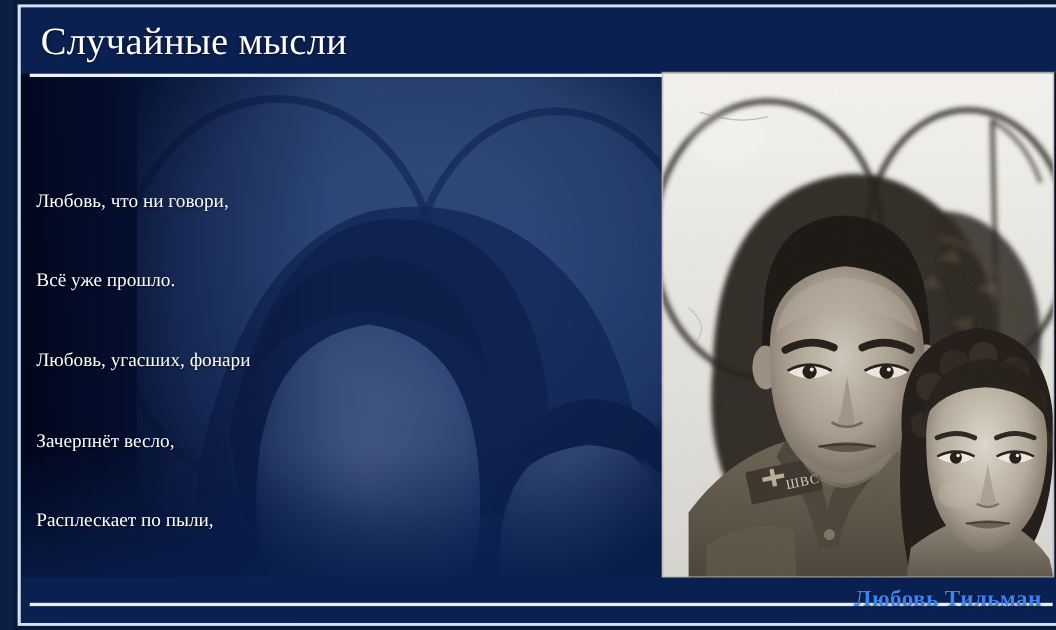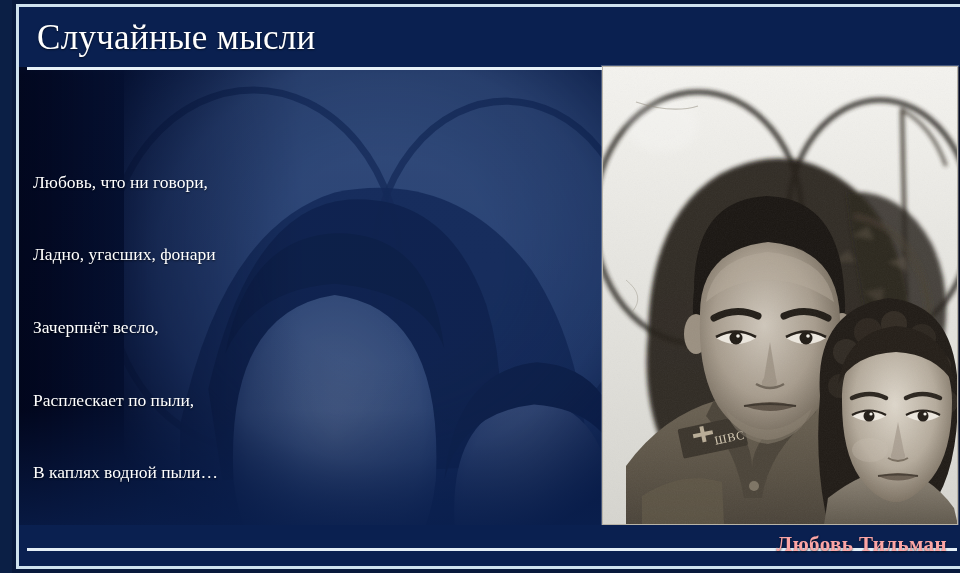--- a/index.html
+++ b/index.html
@@ -51,21 +51,21 @@
   .photo{position:absolute;left:583px;top:59px;width:356px;height:459px;
          z-index:9;background:#f2f2ee;
          box-shadow:0 0 0 1px rgba(255,255,255,.25);
          overflow:hidden;}
   .photo svg{display:block;width:100%;height:100%;}
 
   
   .rule-bottom{position:absolute;left:8px;top:541px;width:930px;height:3px;
                background:#e4eef6;z-index:10;}
   .credit{position:absolute;right:18px;top:525px;z-index:11;
-          color:#fca5a5;font-size:21px;font-weight:bold;letter-spacing:.4px;
+          color:#3b82f6;font-size:21px;font-weight:bold;letter-spacing:.4px;
           text-shadow:0 1px 2px rgba(0,0,0,.65);}
   .credit-bg{position:absolute;left:0;top:518px;width:946px;height:25px;
              background:#0a2050;z-index:9;}
   .footer-bg{position:absolute;left:0;top:543px;width:946px;height:16px;
              background:#0a2050;z-index:9;}
 </style>
 </head>
 <body>
 
 <div class="card">
@@ -116,21 +116,22 @@
       <div class="bg-tint2"></div>
     </div>
 
     <div class="title-bar"></div>
     <div class="title">Случайные мысли</div>
     <div class="rule-top"></div>
 
     <div class="poem">
       <div class="stanza">
         <span class="pline" style="padding-left: 7px;">Любовь, что ни говори,</span>
-        <span class="pline" style="padding-left: 7px;">Ладно, угасших, фонари</span>
+        <span class="pline" style="padding-left: 7px;">Всё уже прошло.</span>
+        <span class="pline" style="padding-left: 7px;">Любовь, угасших, фонари</span>
         <span class="pline" style="padding-left: 7px; font-family: Liberation Serif, serif;">Зачерпнёт весло,</span>
         <span class="pline" style="padding-left: 7px;">Расплескает по пыли,</span>
         <span class="pline" style="padding-left: 7px;">В каплях водной пыли…</span>
         
         
       </div>
       
     </div>
 
     <div class="photo">

